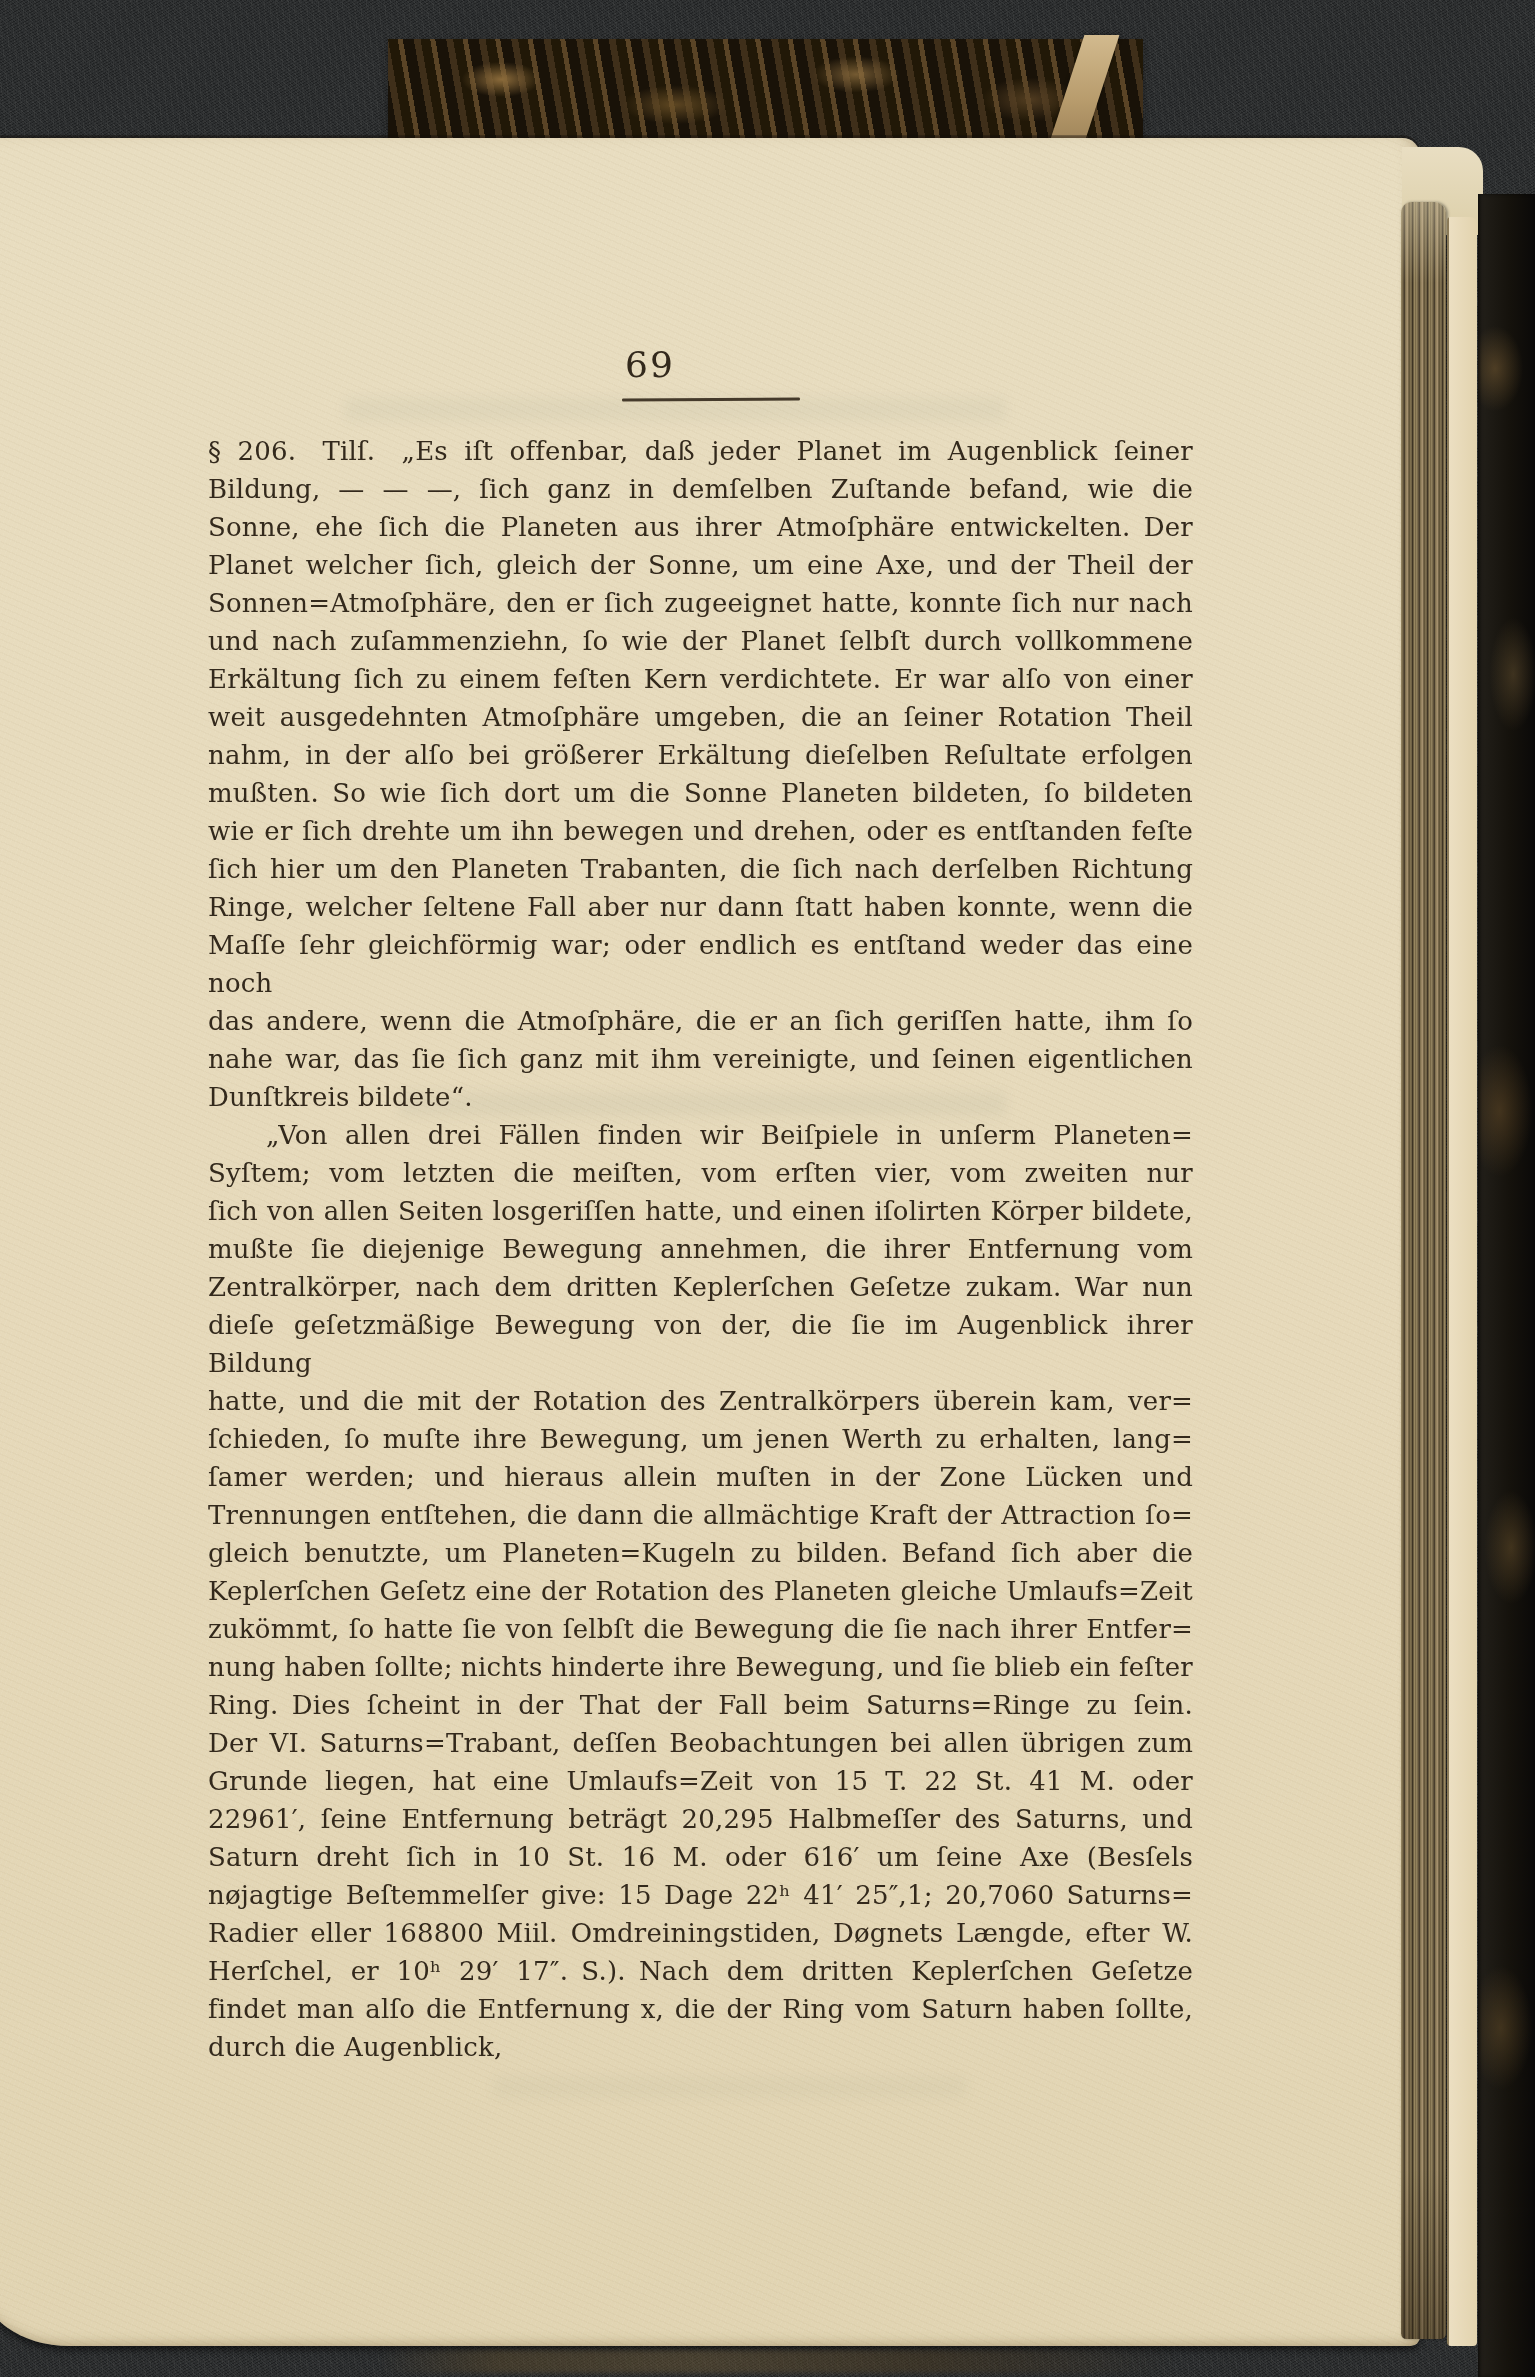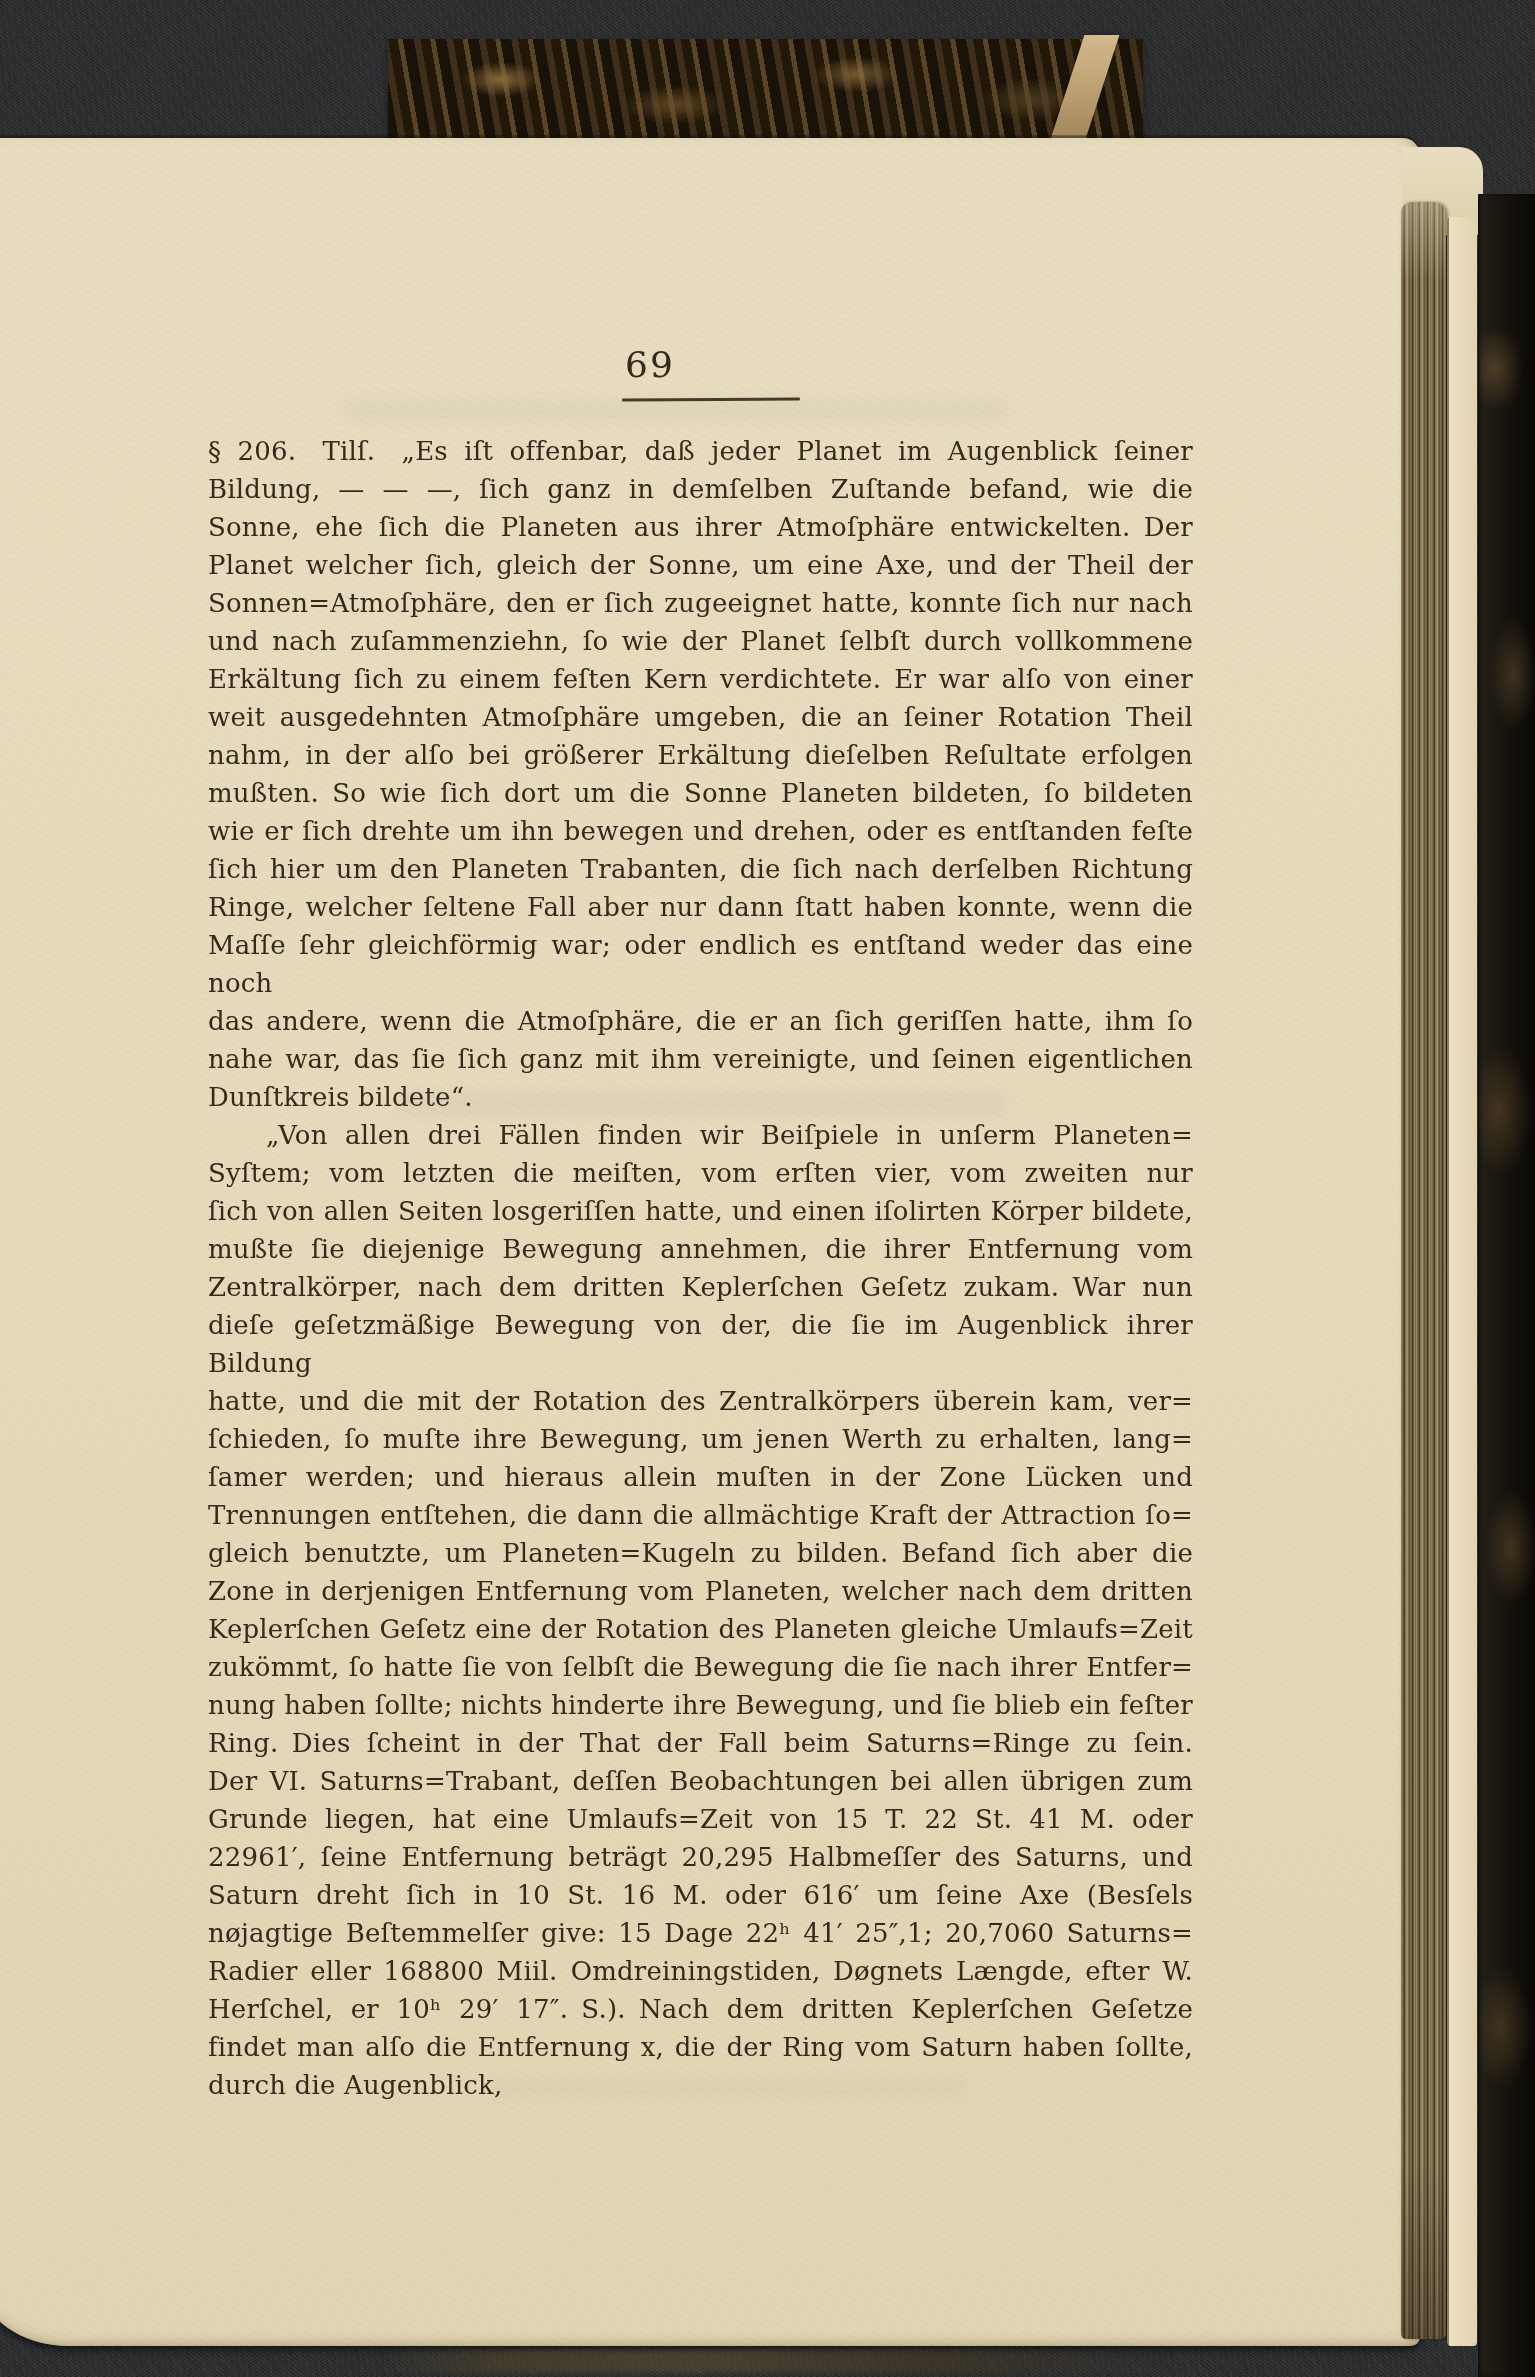--- a/index.html
+++ b/index.html
@@ -162,28 +162,27 @@
         <div class="line">ſich hier um den Planeten Trabanten, die ſich nach derſelben Richtung</div>
         <div class="line">Ringe, welcher ſeltene Fall aber nur dann ſtatt haben konnte, wenn die</div>
         <div class="line">Maſſe ſehr gleichförmig war; oder endlich es entſtand weder das eine noch</div>
         <div class="line">das andere, wenn die Atmoſphäre, die er an ſich geriſſen hatte, ihm ſo</div>
         <div class="line">nahe war, das ſie ſich ganz mit ihm vereinigte, und ſeinen eigentlichen</div>
         <div class="line no-just">Dunſtkreis bildete“.</div>
         <div class="line indent">„Von allen drei Fällen finden wir Beiſpiele in unſerm Planeten=</div>
         <div class="line">Syſtem; vom letzten die meiſten, vom erſten vier, vom zweiten nur</div>
         <div class="line">ſich von allen Seiten losgeriſſen hatte, und einen iſolirten Körper bildete,</div>
         <div class="line">mußte ſie diejenige Bewegung annehmen, die ihrer Entfernung vom</div>
-        <div class="line">Zentralkörper, nach dem dritten Keplerſchen Geſetz zukam. War nun</div>
+        <div class="line">Zentralkörper, nach dem dritten Keplerſchen Geſetze zukam. War nun</div>
         <div class="line">dieſe geſetzmäßige Bewegung von der, die ſie im Augenblick ihrer Bildung</div>
         <div class="line">hatte, und die mit der Rotation des Zentralkörpers überein kam, ver=</div>
         <div class="line">ſchieden, ſo muſte ihre Bewegung, um jenen Werth zu erhalten, lang=</div>
         <div class="line">ſamer werden; und hieraus allein muſten in der Zone Lücken und</div>
         <div class="line">Trennungen entſtehen, die dann die allmächtige Kraft der Attraction ſo=</div>
         <div class="line">gleich benutzte, um Planeten=Kugeln zu bilden. Befand ſich aber die</div>
-        <div class="line">Zone in derjenigen Entfernung vom Planeten, welcher nach dem dritten</div>
         <div class="line">Keplerſchen Geſetz eine der Rotation des Planeten gleiche Umlaufs=Zeit</div>
         <div class="line">zukömmt, ſo hatte ſie von ſelbſt die Bewegung die ſie nach ihrer Entfer=</div>
         <div class="line">nung haben ſollte; nichts hinderte ihre Bewegung, und ſie blieb ein feſter</div>
         <div class="line">Ring. Dies ſcheint in der That der Fall beim Saturns=Ringe zu ſein.</div>
         <div class="line">Der VI. Saturns=Trabant, deſſen Beobachtungen bei allen übrigen zum</div>
         <div class="line">Grunde liegen, hat eine Umlaufs=Zeit von 15 T. 22 St. 41 M. oder</div>
         <div class="line">22961′, ſeine Entfernung beträgt 20,295 Halbmeſſer des Saturns, und</div>
         <div class="line">Saturn dreht ſich in 10 St. 16 M. oder 616′ um ſeine Axe (Besſels</div>
         <div class="line">nøjagtige Beſtemmelſer give: 15 Dage 22ʰ 41′ 25″,1; 20,7060 Saturns=</div>
         <div class="line">Radier eller 168800 Miil. Omdreiningstiden, Døgnets Længde, efter W.</div>

